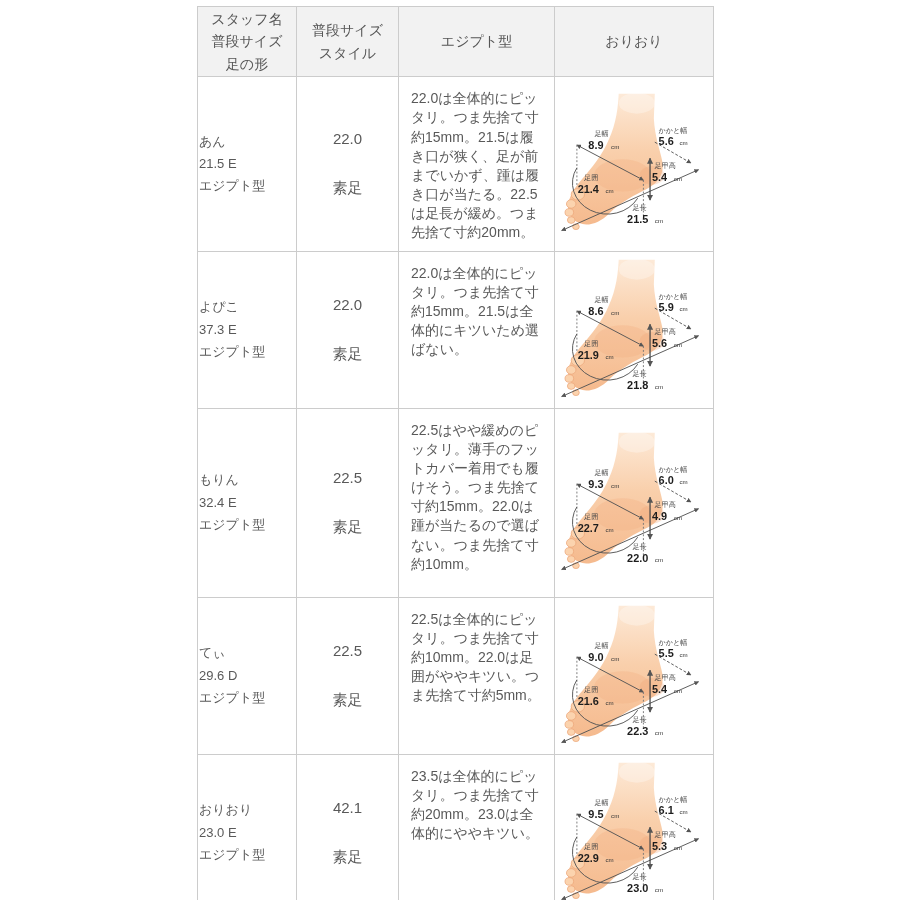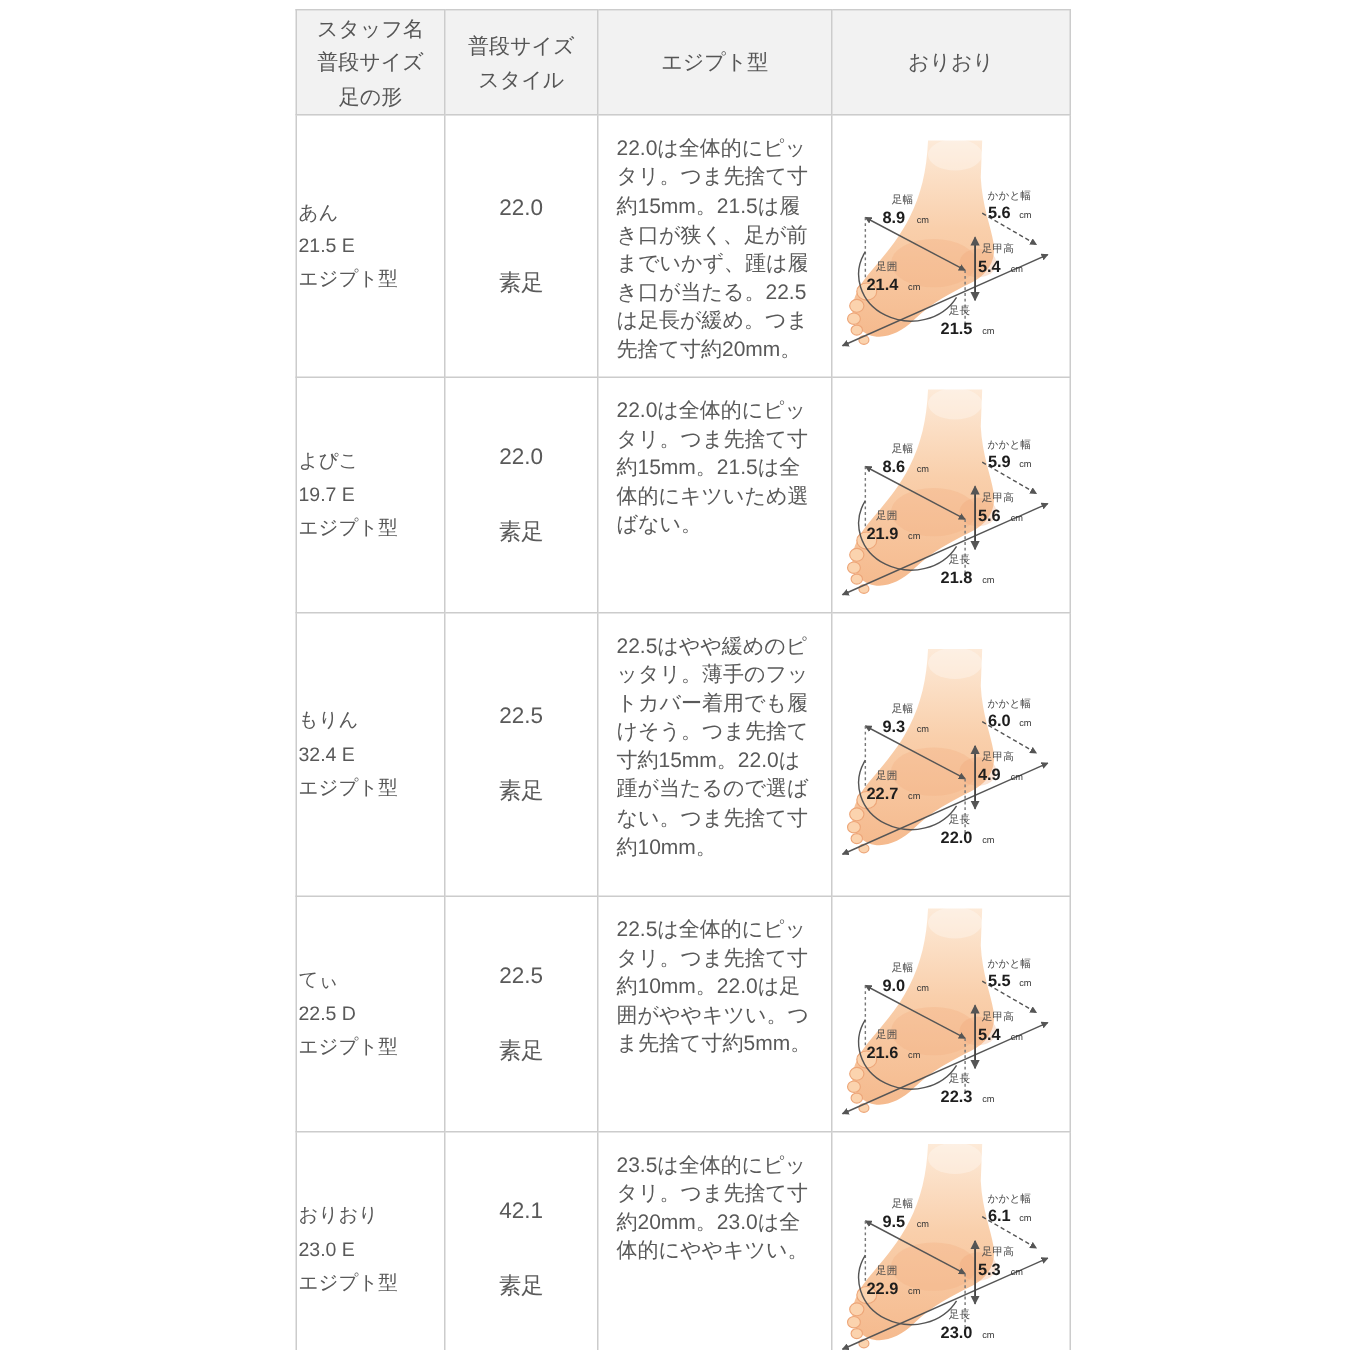--- a/index.html
+++ b/index.html
@@ -108,21 +108,21 @@
           <text class="unit" x="52" y="111">cm</text>
           <text class="lbl" x="88" y="128" text-anchor="middle">足長</text>
           <text class="val" x="86" y="142" text-anchor="middle">21.5</text>
           <text class="unit" x="104" y="142">cm</text>
         </svg>
       </td>
     </tr>
 
     <tr class="r2">
       <td class="c-staff">よぴこ
-19.7 E
+37.3 E
 エジプト型</td>
       <td class="c-size">
         <div>22.0</div>
         <div class="style-line">素足</div>
       </td>
       <td class="c-comment">22.0は全体的にピッタリ。つま先捨て寸約15mm。21.5は全体的にキツいため選ばない。</td>
       <td class="c-foot">
         <svg class="foot" viewBox="0 0 160 160">
           <use href="#footsym" xlink:href="#footsym"></use>
           <text class="lbl" x="48" y="50" text-anchor="middle">足幅</text>
@@ -170,21 +170,21 @@
           <text class="unit" x="52" y="111">cm</text>
           <text class="lbl" x="88" y="128" text-anchor="middle">足長</text>
           <text class="val" x="86" y="142" text-anchor="middle">22.0</text>
           <text class="unit" x="104" y="142">cm</text>
         </svg>
       </td>
     </tr>
 
     <tr class="r4">
       <td class="c-staff">てぃ
-22.5 D
+29.6 D
 エジプト型</td>
       <td class="c-size">
         <div>22.5</div>
         <div class="style-line">素足</div>
       </td>
       <td class="c-comment">22.5は全体的にピッタリ。つま先捨て寸約10mm。22.0は足囲がややキツい。つま先捨て寸約5mm。</td>
       <td class="c-foot">
         <svg class="foot" viewBox="0 0 160 160">
           <use href="#footsym" xlink:href="#footsym"></use>
           <text class="lbl" x="48" y="50" text-anchor="middle">足幅</text>

